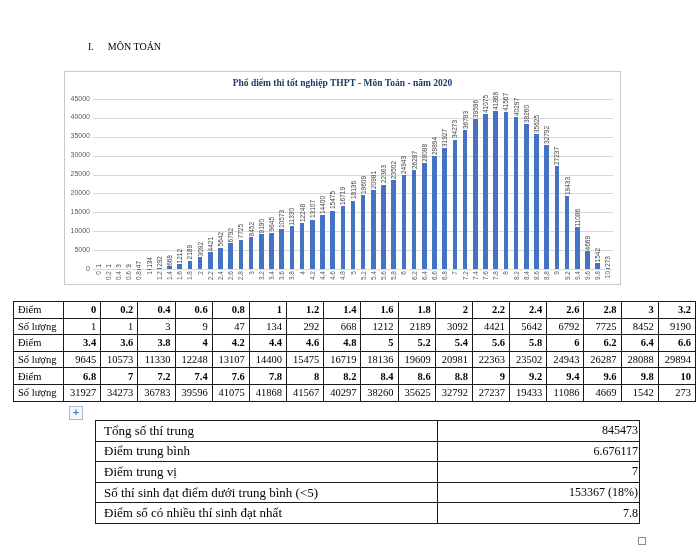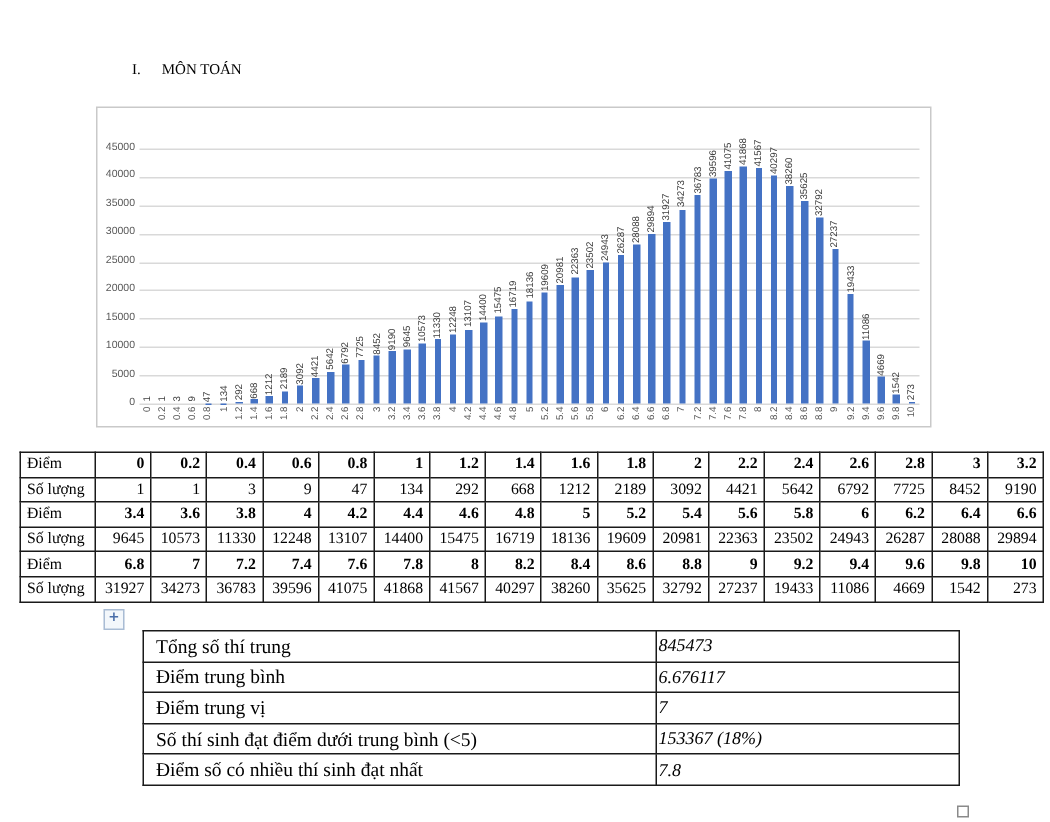--- a/index.html
+++ b/index.html
@@ -31,40 +31,41 @@
                border-collapse:collapse;table-layout:fixed;}
   #score-table td{border:1px solid #1a1a1a;font-size:10.5px;height:15.6px;
                   padding:0 4px 0 0;text-align:right;overflow:hidden;white-space:nowrap;}
   #score-table td.row-label{text-align:left;padding:0 0 0 4px;}
   #score-table tr.score-row td.val{font-weight:bold;}
 
   
   #summary-table{position:absolute;left:95px;top:420px;width:545px;border-collapse:collapse;}
   #summary-table td{border:1px solid #1a1a1a;height:17.6px;}
   #summary-table td.sum-label{font-size:13px;padding-left:8px;width:332px;}
-  #summary-table td.sum-value{font-size:12px;text-align:left;font-style:italic;}
+  #summary-table td.sum-value{font-size:12px;text-align:right;}
 
   .move-handle{position:absolute;left:69px;top:406px;width:12px;height:12px;
                border:1px solid #a9bcd4;background:#f3f7fb;color:#4a6ea9;
                font-family:"DejaVu Sans",sans-serif;font-size:9px;font-weight:bold;
                line-height:11px;text-align:center;cursor:move;}
   .resize-handle{position:absolute;left:638px;top:537px;width:6px;height:6px;
                  border:1px solid #8a8a8a;background:#fff;cursor:nwse-resize;}
 </style>
 </head>
 <body>
 
 <div class="page">
 
 
   <div class="section">
     <span class="num">I.</span><span>MÔN TOÁN</span>
   </div>
 
   <div class="chart">
+    <div class="chart-title">Phổ điểm thi tốt nghiệp THPT - Môn Toán - năm 2020</div>
     <div class="plot" id="plot">
         <div class="gridline" style="top: 170px;"></div>
         <div class="ytick" style="top: 165.5px;">0</div>
         <div class="gridline" style="top: 151.111px;"></div>
         <div class="ytick" style="top: 146.611px;">5000</div>
         <div class="gridline" style="top: 132.222px;"></div>
         <div class="ytick" style="top: 127.722px;">10000</div>
         <div class="gridline" style="top: 113.333px;"></div>
         <div class="ytick" style="top: 108.833px;">15000</div>
         <div class="gridline" style="top: 94.4444px;"></div>

